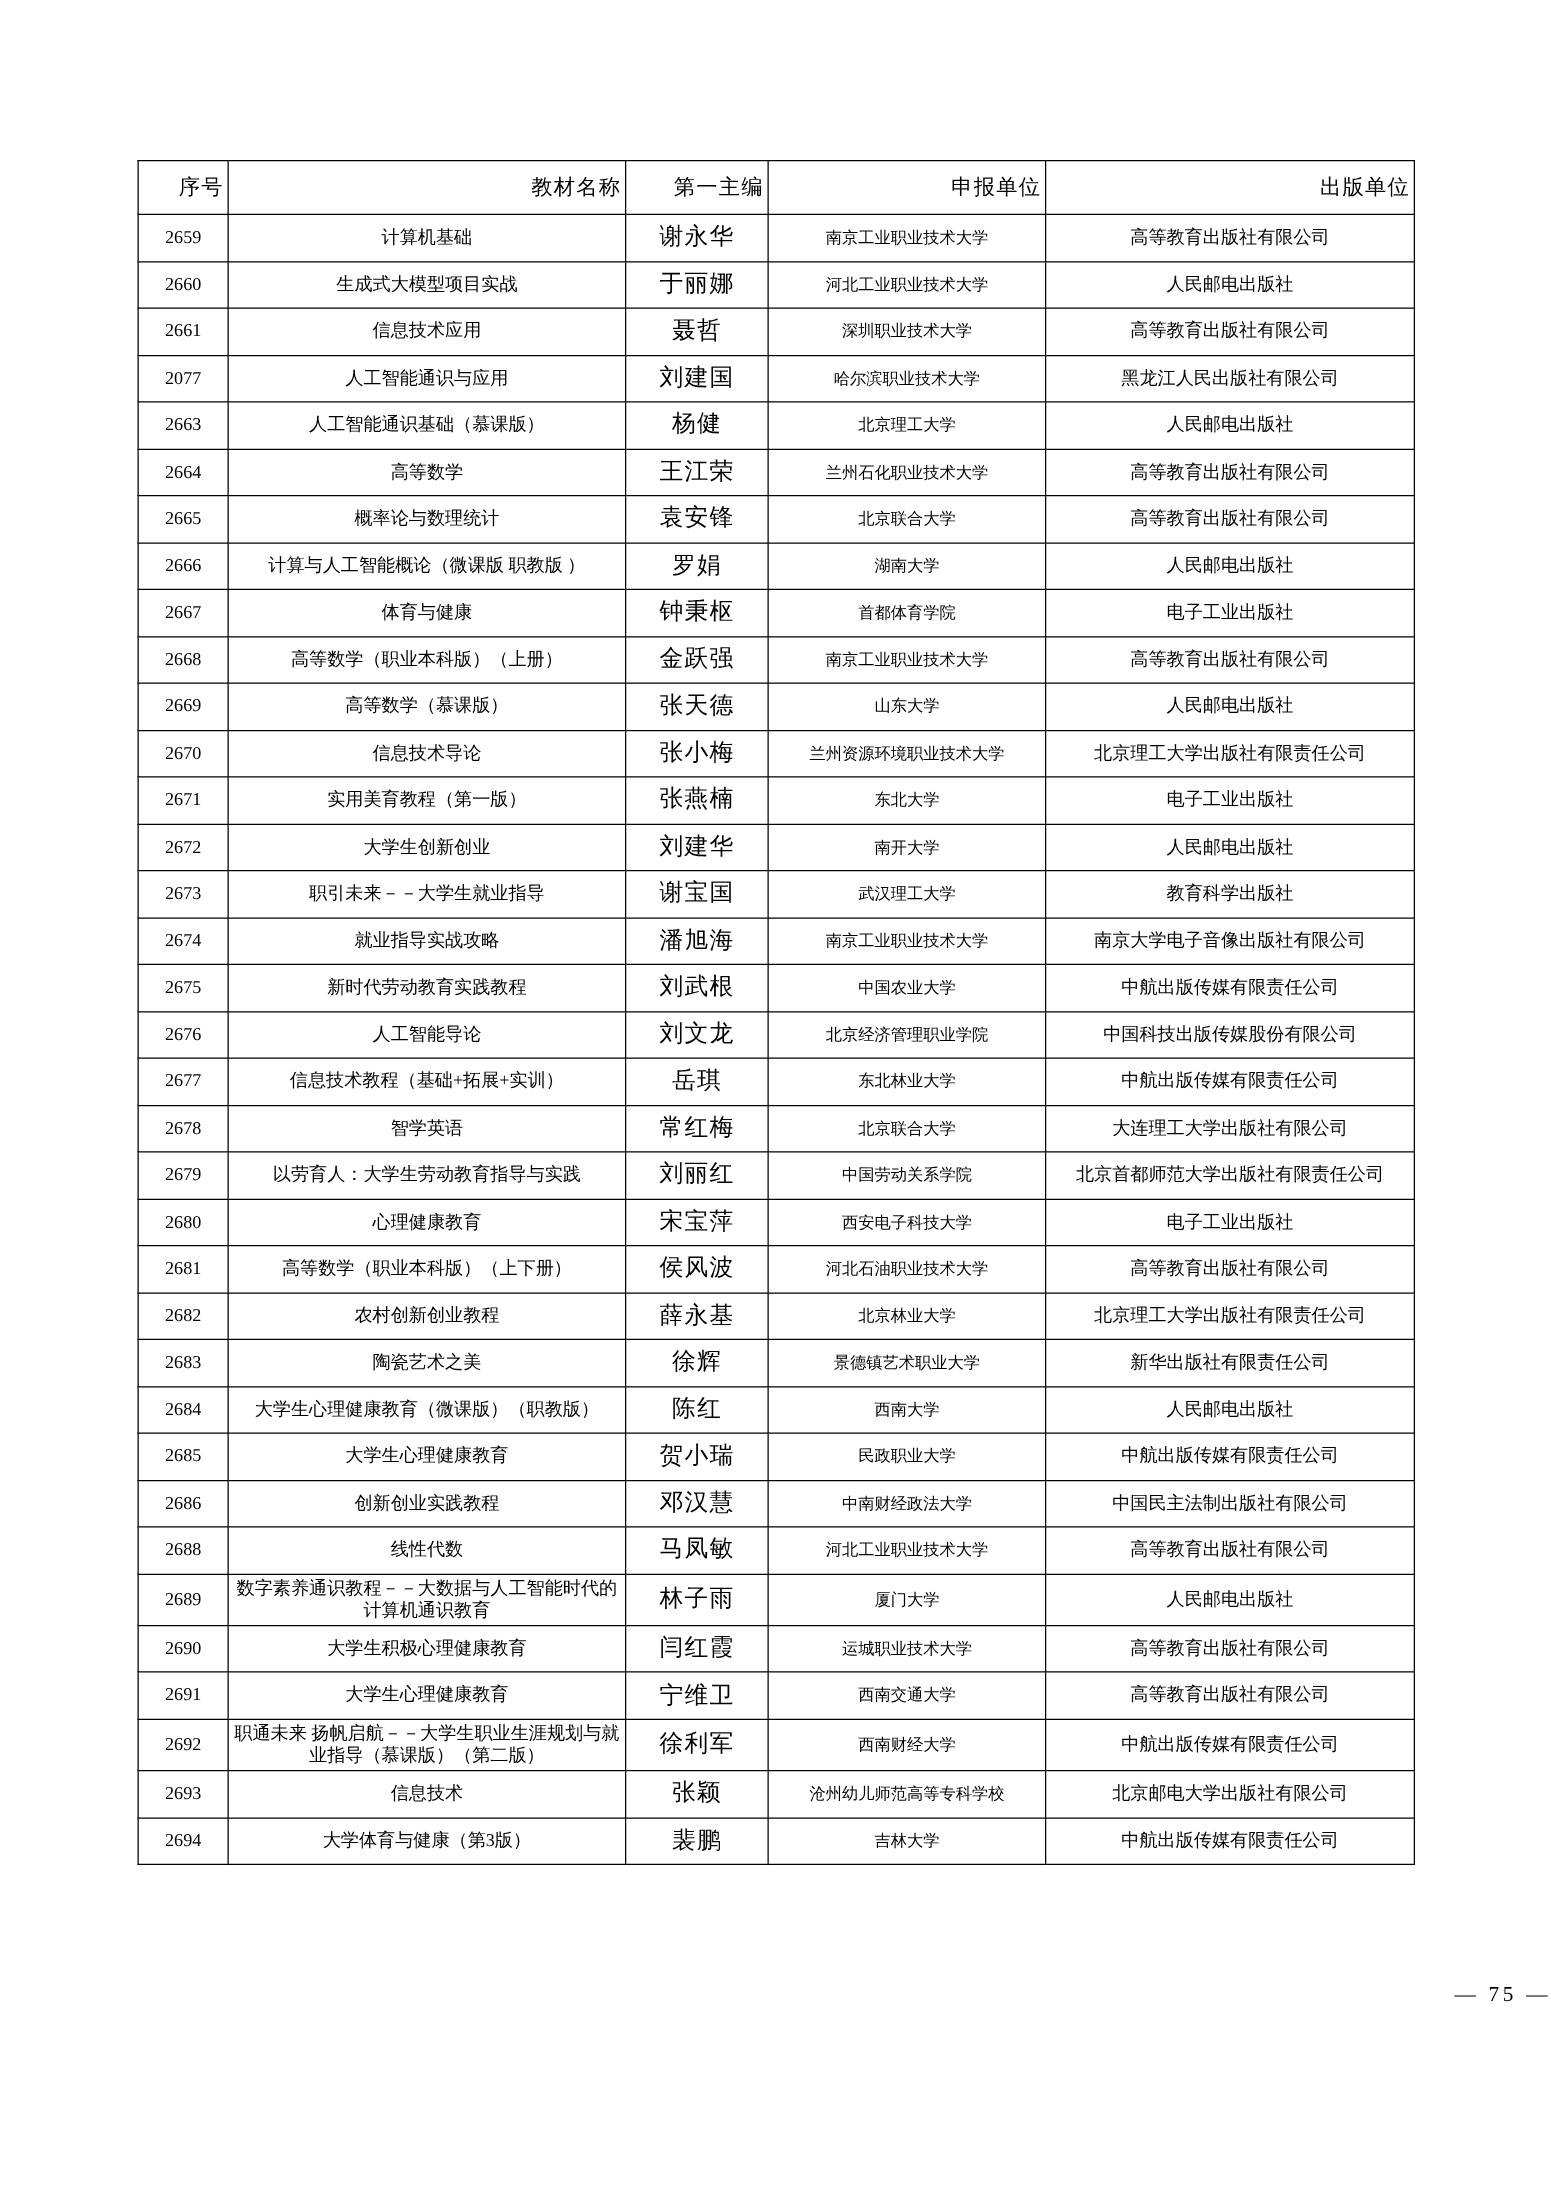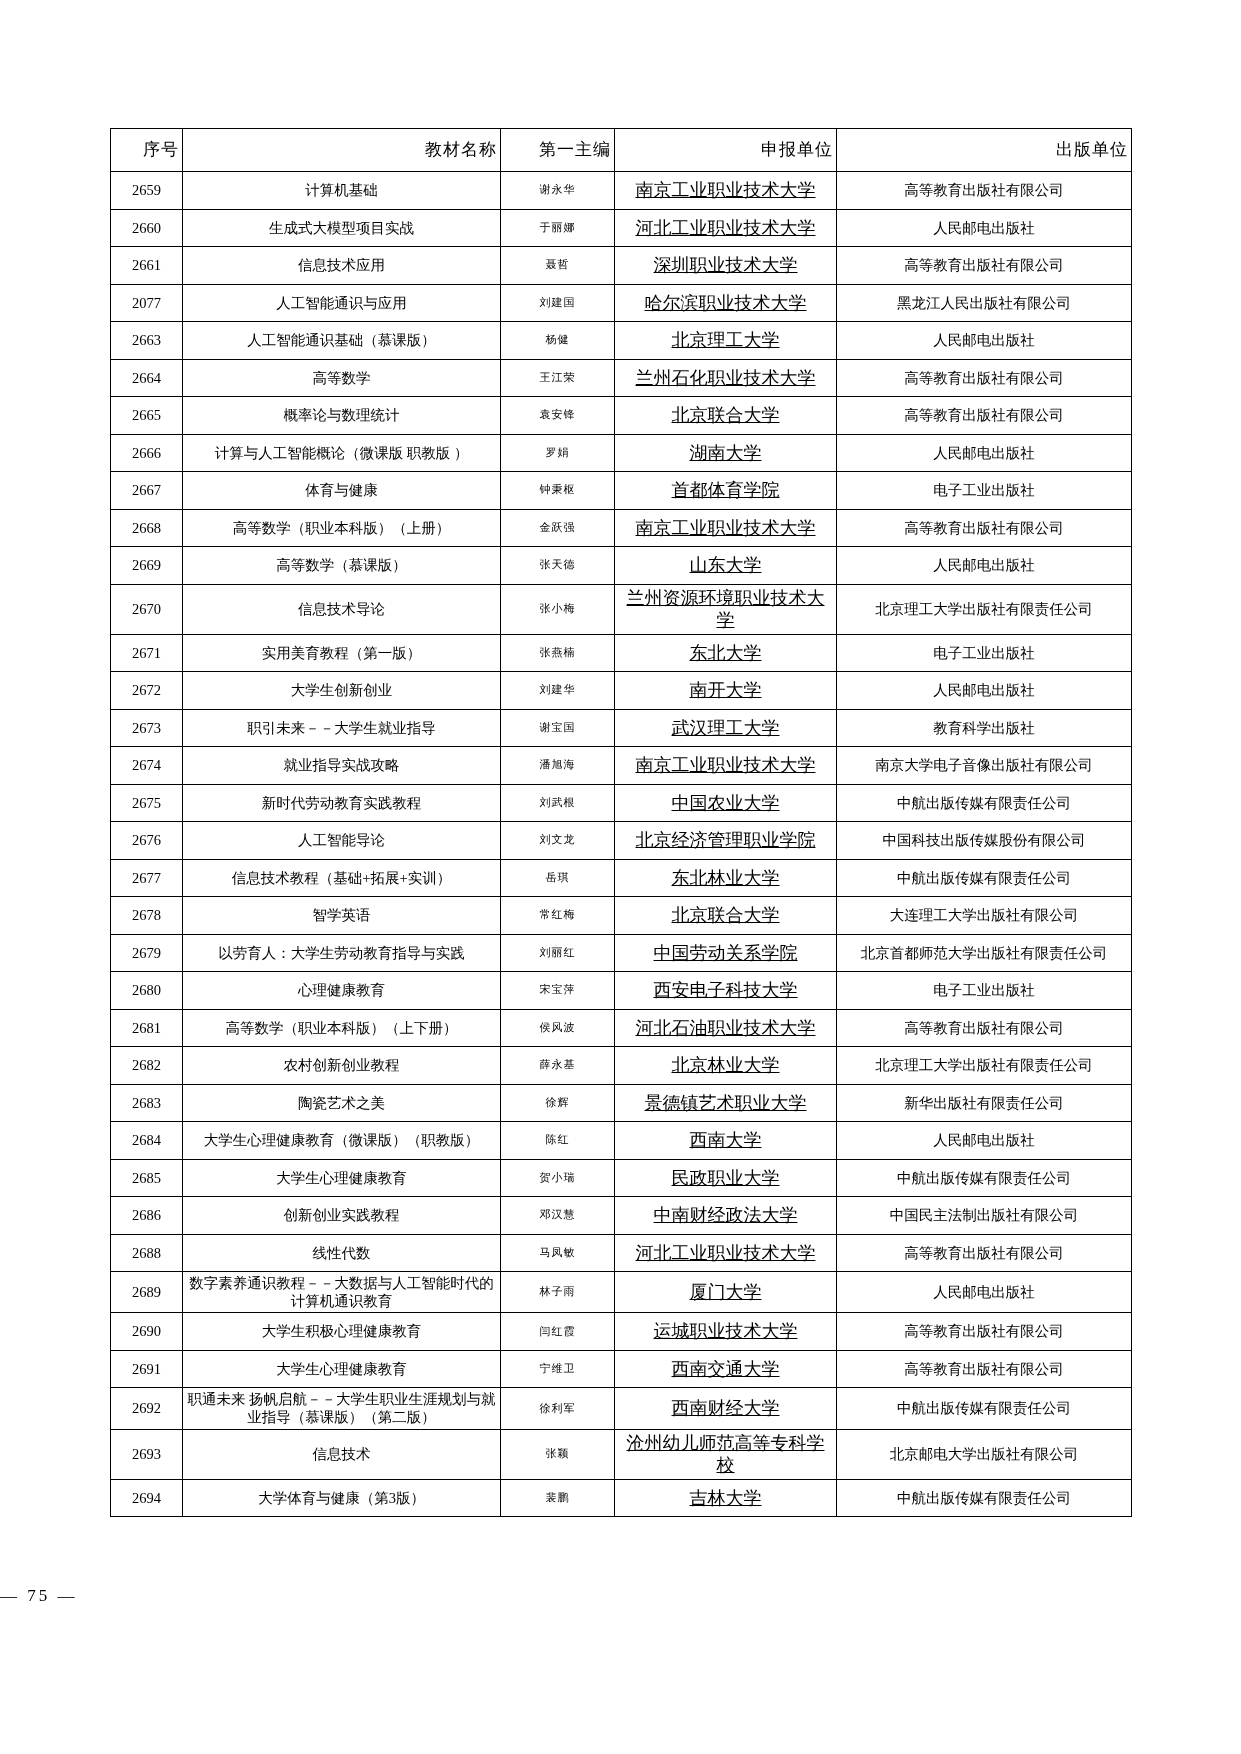--- a/index.html
+++ b/index.html
@@ -46,31 +46,31 @@
     height: 32.5px;
   }
   col.c-no    { width: 72px; }
   col.c-title { width: 318px; }
   col.c-editor{ width: 114px; }
   col.c-unit  { width: 222px; }
   col.c-pub   { width: 295px; }
 
   td.cell-no { font-size: 14.5px; }
   td.cell-title { font-size: 14.5px; }
-  td.cell-editor { font-size: 11px; letter-spacing: 1px; }
-  td.cell-unit { font-size: 18px; text-decoration: underline; }
+  td.cell-editor { font-size: 19px; letter-spacing: 1px; }
+  td.cell-unit { font-size: 13px; }
   td.cell-pub { font-size: 14.5px; font-family: Liberation Serif, serif; }
   .two-line { line-height: 1.22; }
 
   .page-footer {
     position: absolute;
     left: 0;
     right: 0;
     bottom: 148px;
-    text-align: left;
+    text-align: right;
     font-size: 17px;
     letter-spacing: 3px;
   }
 </style>
 </head>
 <body>
 
 <div class="page">
   <table class="doc-table">
     <colgroup>

